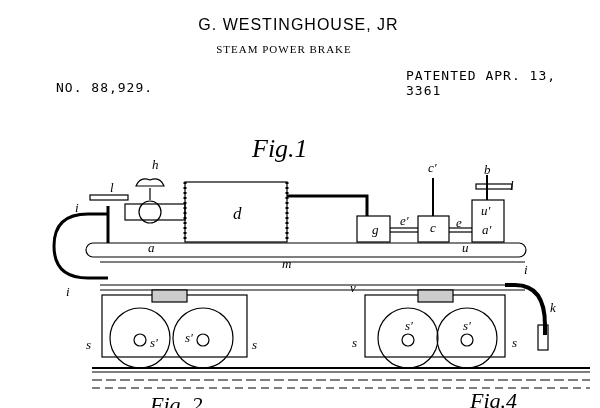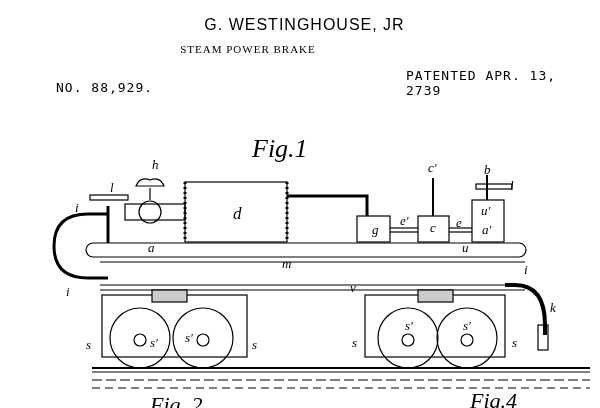--- a/index.html
+++ b/index.html
@@ -1,31 +1,31 @@
 <!DOCTYPE html>
 <html><head>
 <meta charset="utf-8">
 <style>
   html,body{margin:0;padding:0;background:#fff;}
   body{width:600px;height:408px;overflow:hidden;position:relative;font-family:"DejaVu Sans Mono",monospace;color:#000;}
-  .hdr-name{position:absolute;left:16px;width:577px;top:16px;text-align:center;font-family:"Liberation Sans",sans-serif;font-size:16px;letter-spacing:1px;}
-  .hdr-title{position:absolute;left:0;width:496px;top:43px;text-align:center;font-family:"Liberation Serif",serif;font-size:11px;letter-spacing:1px;}
+  .hdr-name{position:absolute;left:10px;width:577px;top:16px;text-align:center;font-family:"Liberation Sans",sans-serif;font-size:16px;letter-spacing:1px;}
+  .hdr-title{position:absolute;left:0;width:496px;top:43px;text-align:center;font-family:"Liberation Serif",serif;font-size:11px;letter-spacing:1px;padding-left:36px;}
   .hdr-no{position:absolute;left:56px;top:80px;font-size:13px;letter-spacing:1px;}
   .hdr-date{position:absolute;left:406px;top:68px;font-size:13px;letter-spacing:1px;}
   .fig{position:absolute;font-family:"Liberation Serif",serif;font-style:italic;font-size:26px;}
   svg{position:absolute;left:0;top:0;}
   .lbl{font-family:"Liberation Serif",serif;font-style:italic;font-size:13px;}
 </style>
 </head>
 <body>
 
 <div class="hdr-name">G. WESTINGHOUSE, JR</div>
 <div class="hdr-title">STEAM POWER BRAKE</div>
 <div class="hdr-no">NO. 88,929.</div>
-<div class="hdr-date">PATENTED APR. 13, 2739</div>
+<div class="hdr-date">PATENTED APR. 13, 3361</div>
 <div class="fig" style="left:252px;top:134px;">Fig.1</div>
 <div class="fig" style="left:150px;top:392px;font-size:22px;">Fig. 2</div>
 <div class="fig" style="left:470px;top:388px;font-size:22px;">Fig.4</div>
 
 <svg width="600" height="408" viewBox="0 0 600 408" stroke="#000" fill="none" stroke-width="1.2">
 
   <rect x="86" y="243" width="440" height="14" rx="7"></rect>
 
   <line x1="100" y1="262" x2="525" y2="262"></line>
   <line x1="100" y1="285" x2="525" y2="285"></line>

